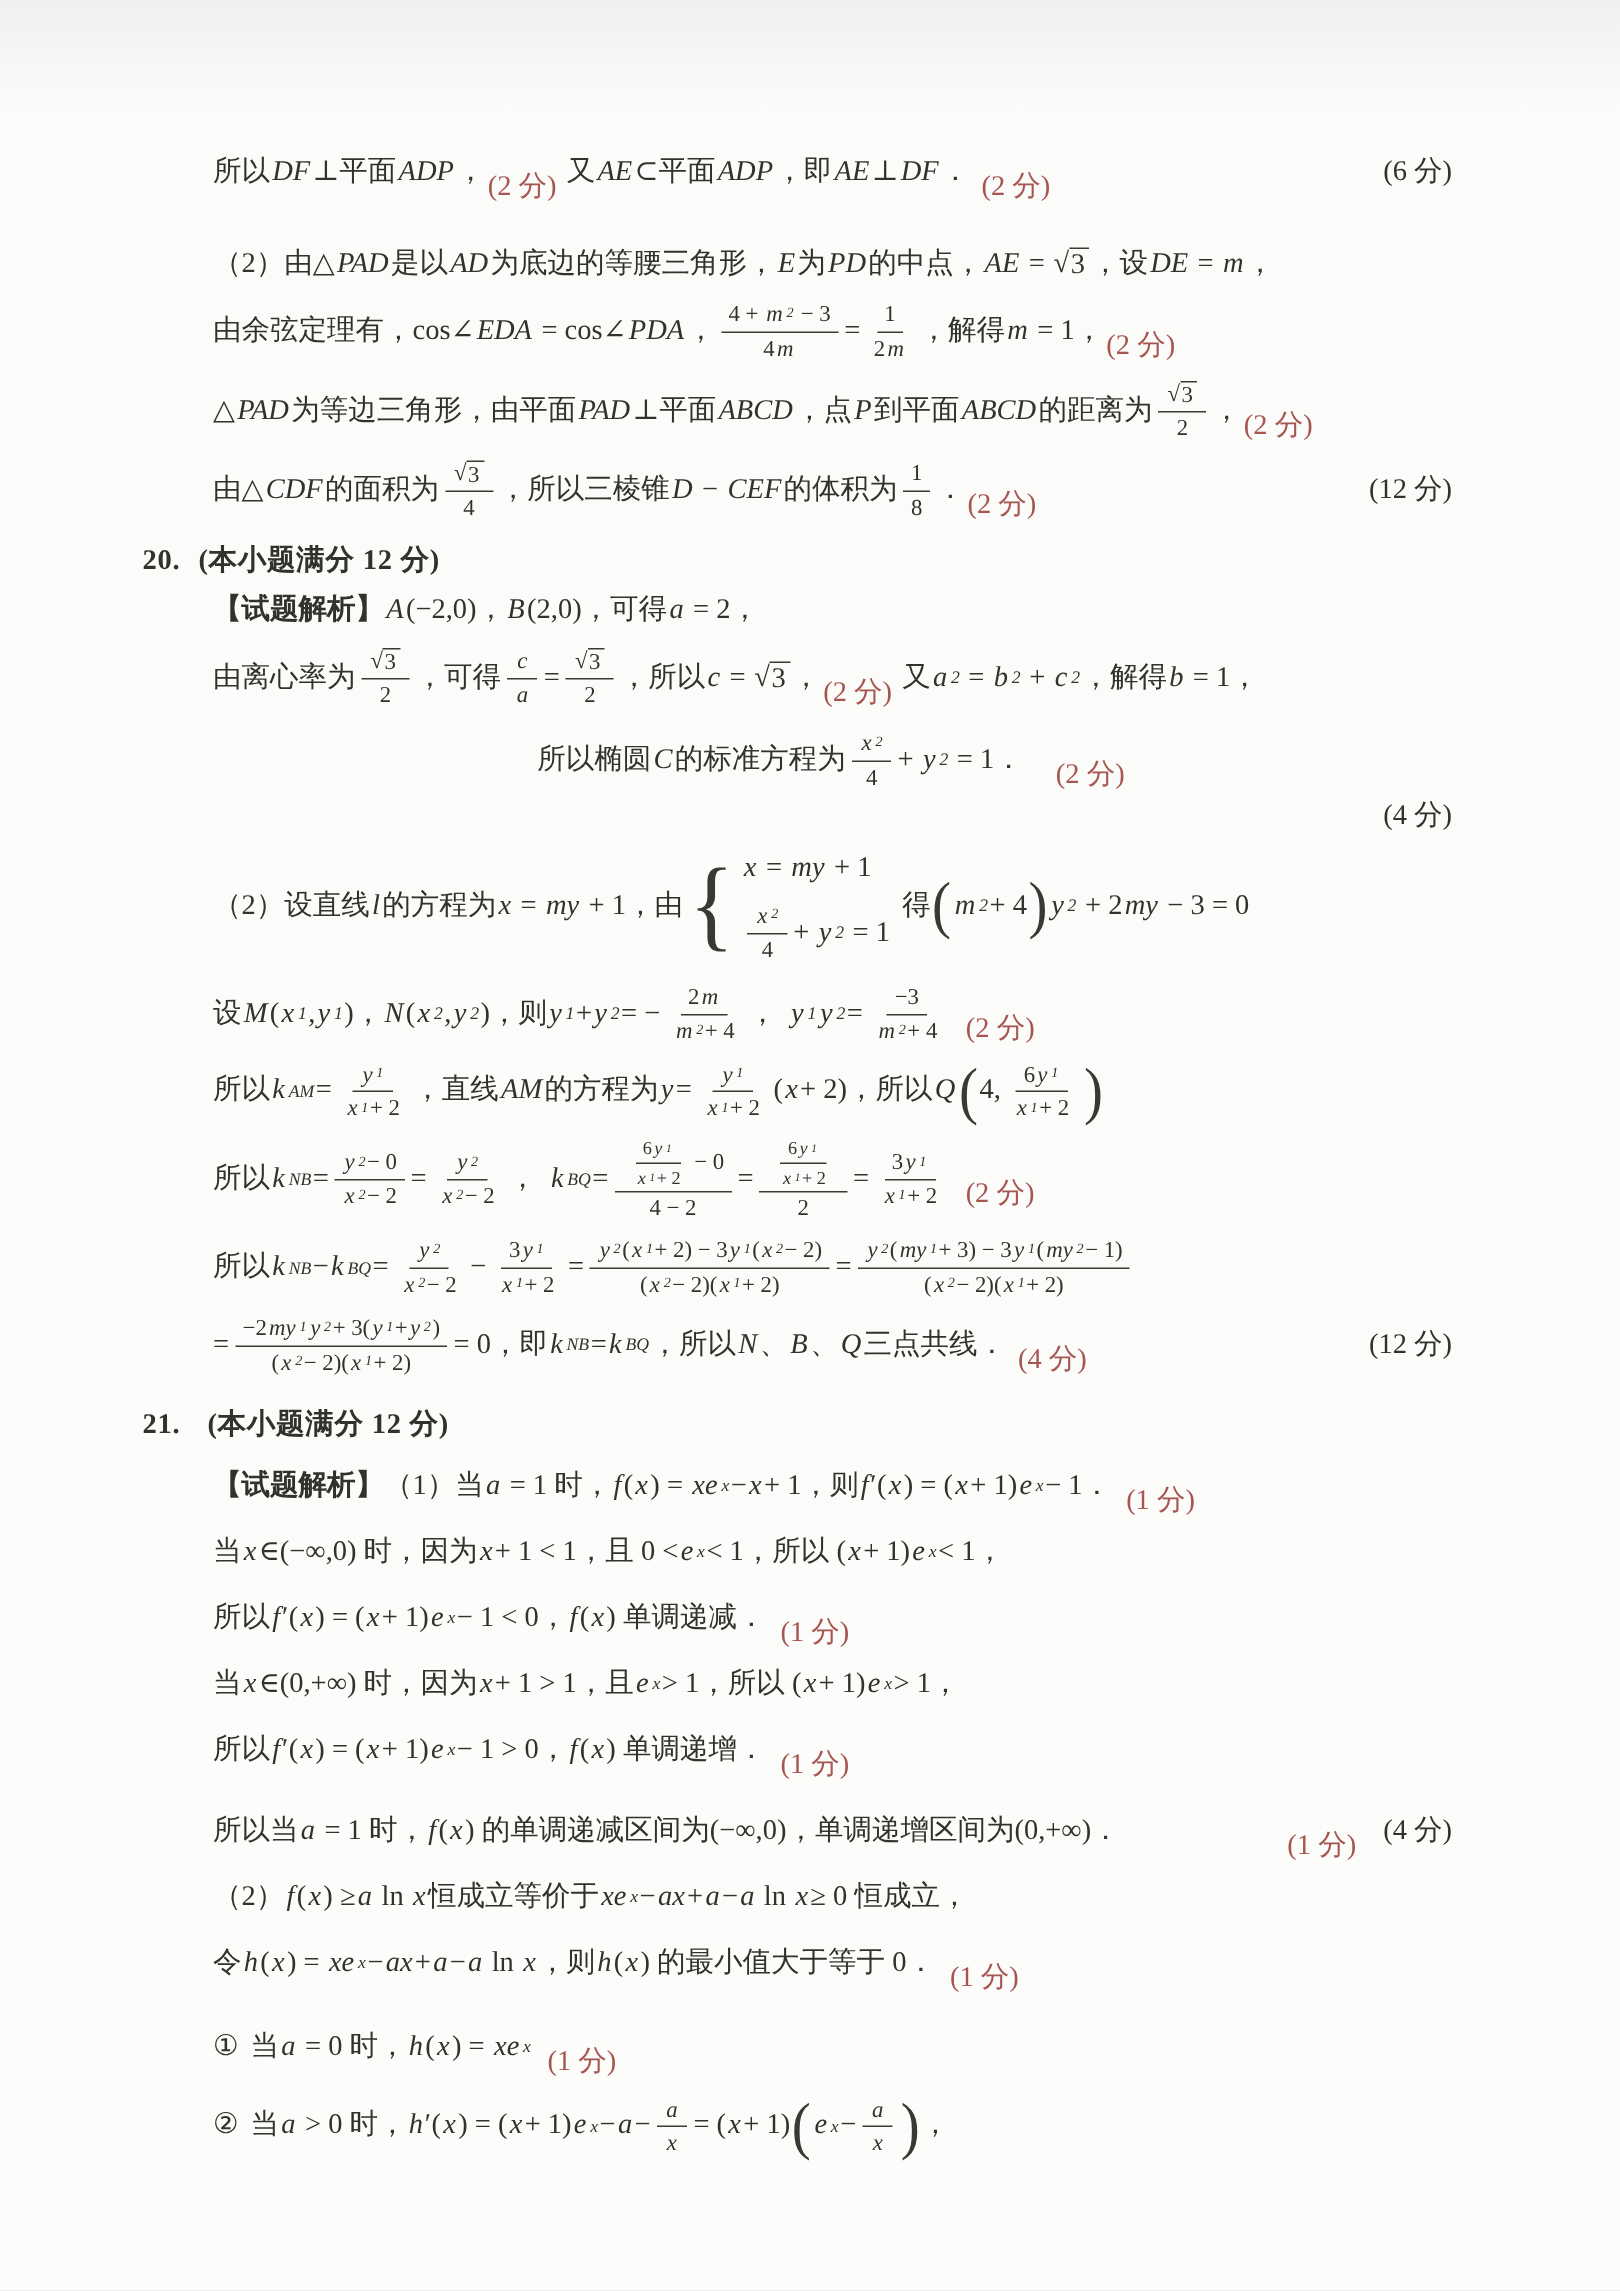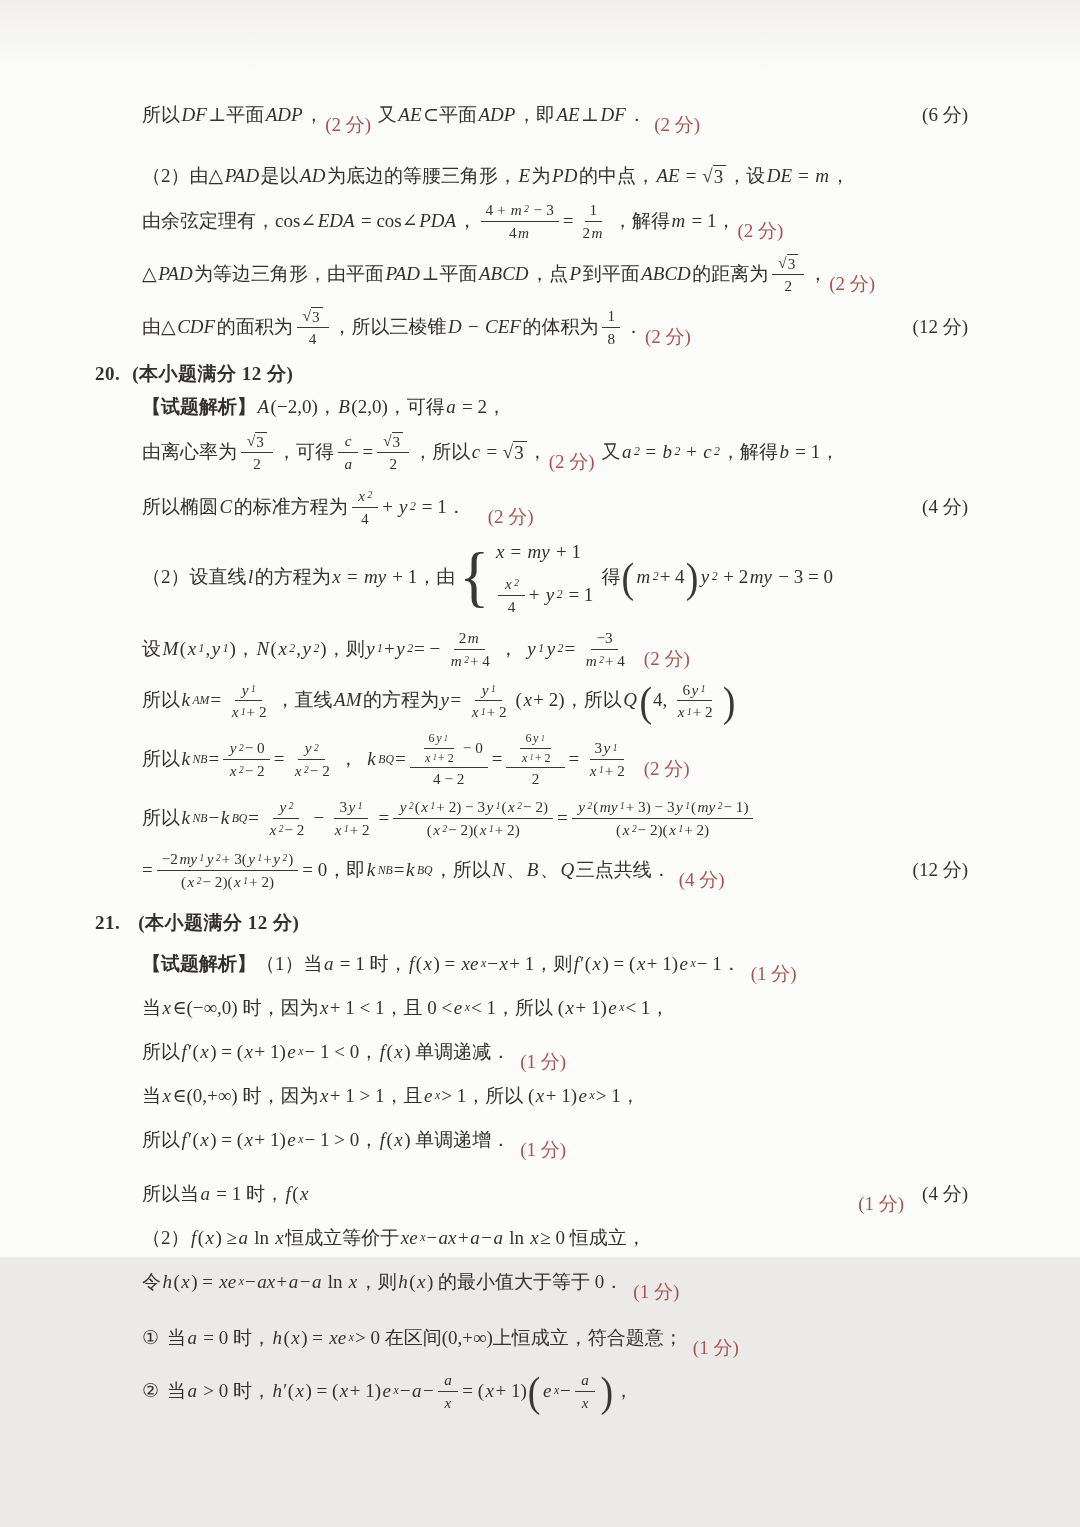--- a/index.html
+++ b/index.html
@@ -2,21 +2,21 @@
 <html><head>
 <meta charset="utf-8">
 <style>
   html,body{margin:0;padding:0;}
   body{
     width:1080px;height:1527px;overflow:hidden;
     background:#eceae8;
     font-family:"Liberation Serif","DejaVu Serif",serif;
   }
   .page{
-    position:relative;width:1080px;height:1257px;box-sizing:border-box;
+    position:relative;width:1080px;height:1527px;box-sizing:border-box;
     background:linear-gradient(180deg,#f1f0ee 0,#fbfbf9 70px,#fcfcfa 100%);
     color:#33312e;
   }
   .content{
     position:absolute;left:0;top:0;right:0;
     padding:92px 112px 0 142px;
     box-sizing:border-box;
   }
   .line{
     display:flex;align-items:center;
@@ -291,21 +291,21 @@
           <span class="m">b</span>
           <sup class="m">2</sup>
           <span class="t"> + </span>
           <span class="m">c</span>
           <sup class="m">2</sup>
           <span class="t">，解得</span>
           <span class="m">b</span>
           <span class="t"> = 1，</span>
         </span>
       </div>
-      <div class="line" style="margin-top: 8px;">
+      <div class="line" style="margin-top: 8px; flex-direction: column;">
         <span class="main">
           <span class="t">所以椭圆</span>
           <span class="m">C</span>
           <span class="t">的标准方程为</span>
           <span class="frac">
             <span class="num">
               <span class="m">x</span>
               <sup class="m">2</sup>
             </span>
             <span class="den">
@@ -819,20 +819,21 @@
         </span>
       </div>
       <div class="line" style="margin-top: 7px; align-items: center;">
         <span class="main">
           <span class="t">所以当</span>
           <span class="m">a</span>
           <span class="t"> = 1 时，</span>
           <span class="m">f</span>
           <span class="t">(</span>
           <span class="m">x</span>
+          <span class="t">) 的单调递减区间为(−∞,0)，单调递增区间为(0,+∞)．</span>
         </span>
         <span class="right">
           <span class="red">(1 分)</span>
           <span class="gap" style="width: 16px;"></span>
           <span class="t">(4 分)</span>
         </span>
       </div>
       <div class="line" style="margin-top: 7px;">
         <span class="main">
           <span class="t">（2）</span>
@@ -889,21 +890,20 @@
           <span class="gap" style="width: 8px;"></span>
           <span class="t">当</span>
           <span class="m">a</span>
           <span class="t"> = 0 时，</span>
           <span class="m">h</span>
           <span class="t">(</span>
           <span class="m">x</span>
           <span class="t">) = </span>
           <span class="m">xe</span>
           <sup class="m">x</sup>
-          <span class="t">&gt; 0 在区间(0,+∞)上恒成立，符合题意；</span>
           <span class="gap" style="width: 8px;"></span>
           <span class="red">(1 分)</span>
         </span>
       </div>
       <div class="line" style="margin-top: 9px;">
         <span class="main">
           <span class="t">②</span>
           <span class="gap" style="width: 8px;"></span>
           <span class="t">当</span>
           <span class="m">a</span>

